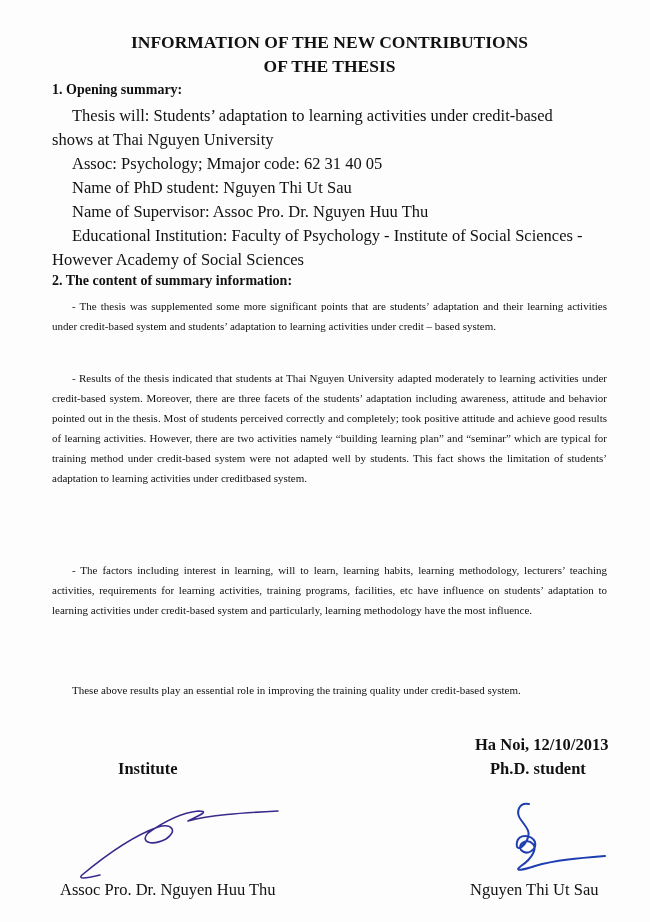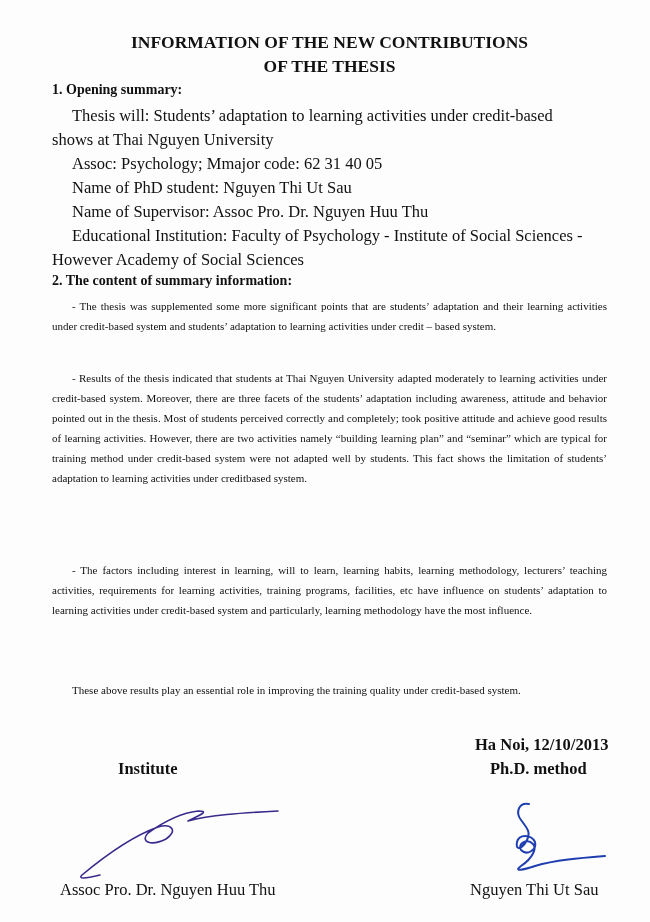--- a/index.html
+++ b/index.html
@@ -103,21 +103,21 @@
   <div class="line heading" style="top:273px;">2. The content of summary information:</div>
 
   <div class="para" style="top:296px;">- The thesis was supplemented some more significant points that are students’ adaptation and  their learning activities under credit-based system and students’ adaptation to learning activities under credit – based system.</div>
   <div class="para" style="top:368px;">- Results of the thesis indicated that students at Thai Nguyen University adapted moderately to learning activities under credit-based system. Moreover, there are three facets of the students’ adaptation including awareness, attitude and behavior pointed out in the thesis. Most of students perceived correctly and completely; took positive attitude and achieve good results of learning activities. However, there are two activities namely “building learning plan” and “seminar” which are typical for training method under credit-based system were not adapted well by students. This fact shows the limitation of students’ adaptation to learning activities under creditbased system.</div>
   <div class="para" style="top:560px;">- The factors including interest in learning, will to learn, learning habits, learning methodology, lecturers’ teaching activities, requirements for learning activities, training programs, facilities, etc have influence on students’ adaptation to learning activities under credit-based system and particularly, learning methodology have the most influence.</div>
   <div class="para" style="top:680px;">These above results play an essential role in improving the training quality under credit-based system.</div>
 </div>
 
 <div class="sig-label" style="left:475px; top:735px;">Ha Noi, 12/10/2013</div>
 <div class="sig-label" style="left:118px; top:759px;">Institute</div>
-<div class="sig-label" style="left:490px; top:759px;">Ph.D. method</div>
+<div class="sig-label" style="left:490px; top:759px;">Ph.D. student</div>
 
 <svg class="signature" style="left:70px; top:805px;" width="210" height="80" viewBox="0 0 210 80">
   <path d="M208 6 C170 8 140 10 118 16 C130 10 140 6 128 6 C110 8 92 18 78 28 C70 36 80 42 96 34 C108 26 102 18 88 22 C60 32 30 55 12 70 C8 74 14 74 30 70" fill="none" stroke="#3a2a8c" stroke-width="1.6" stroke-linecap="round" stroke-linejoin="round"></path>
 </svg>
 
 <svg class="signature" style="left:505px; top:800px;" width="105" height="80" viewBox="0 0 105 80">
   <path d="M24 4 C14 2 10 12 16 20 C22 28 26 32 22 40 C18 48 10 52 12 42 C14 34 26 34 30 42 C32 50 22 56 16 50 C12 44 22 38 28 44 C32 48 28 58 16 66 C8 72 18 70 30 66 C50 60 75 58 100 56" fill="none" stroke="#1f3fb0" stroke-width="2" stroke-linecap="round" stroke-linejoin="round"></path>
 </svg>
 
 <div class="sig-name" style="left:60px; top:880px;">Assoc Pro. Dr. Nguyen Huu Thu</div>

